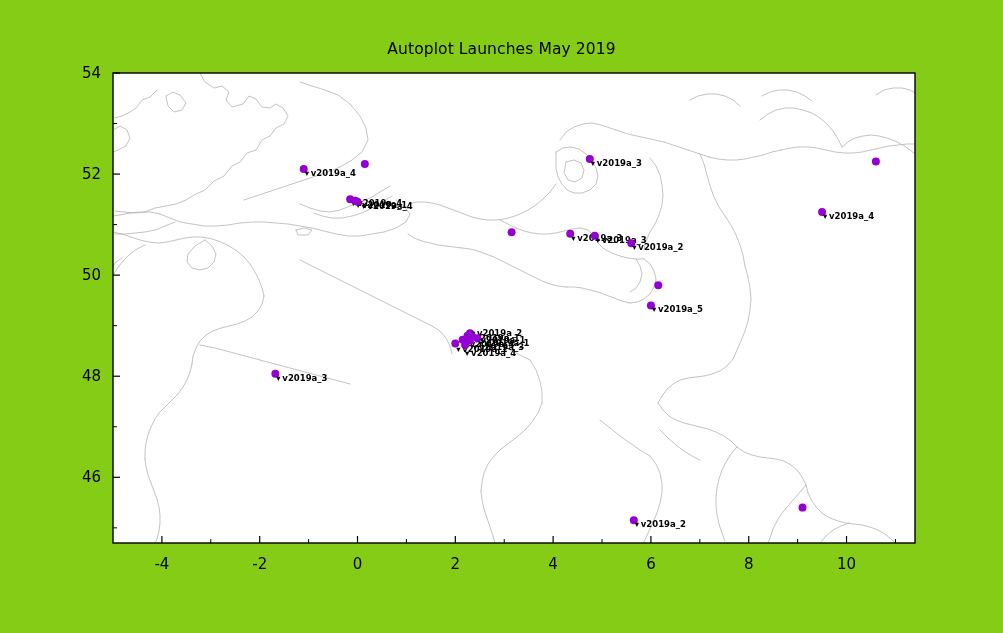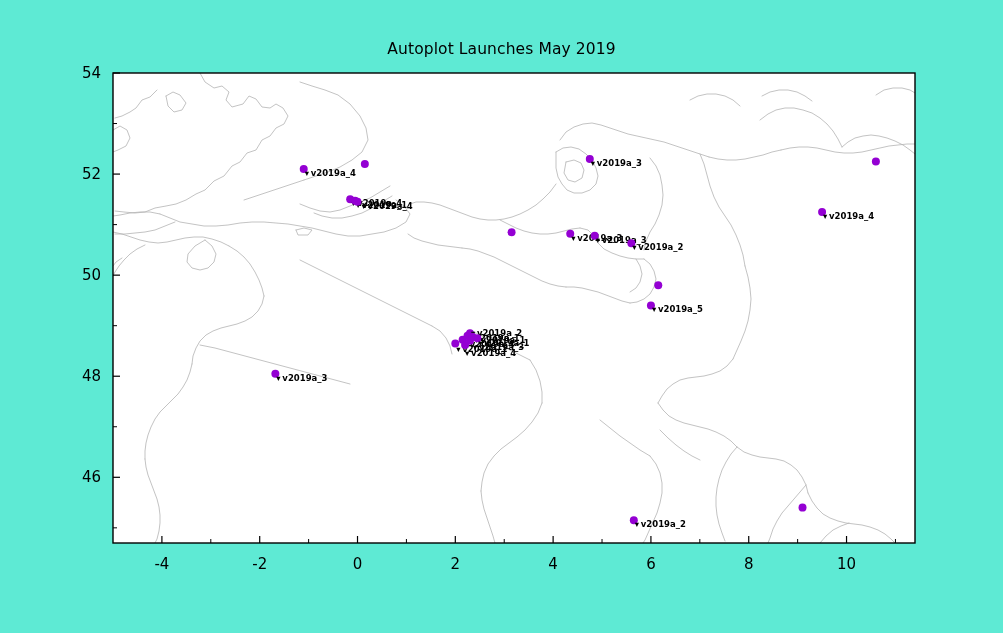--- a/index.html
+++ b/index.html
@@ -11,21 +11,21 @@
   body {
     width: 1003px;
     height: 633px;
     font-family: "DejaVu Sans", sans-serif;
     overflow: hidden;
   }
   #figure {
     position: relative;
     width: 1003px;
     height: 633px;
-    background: #5eead4;
+    background: #84cc16;
   }
   #chart-title {
     position: absolute;
     left: 0;
     top: 40px;
     width: 1003px;
     text-align: center;
     font-size: 15.5px;
     color: #000000;
     font-family: "DejaVu Sans", sans-serif;

